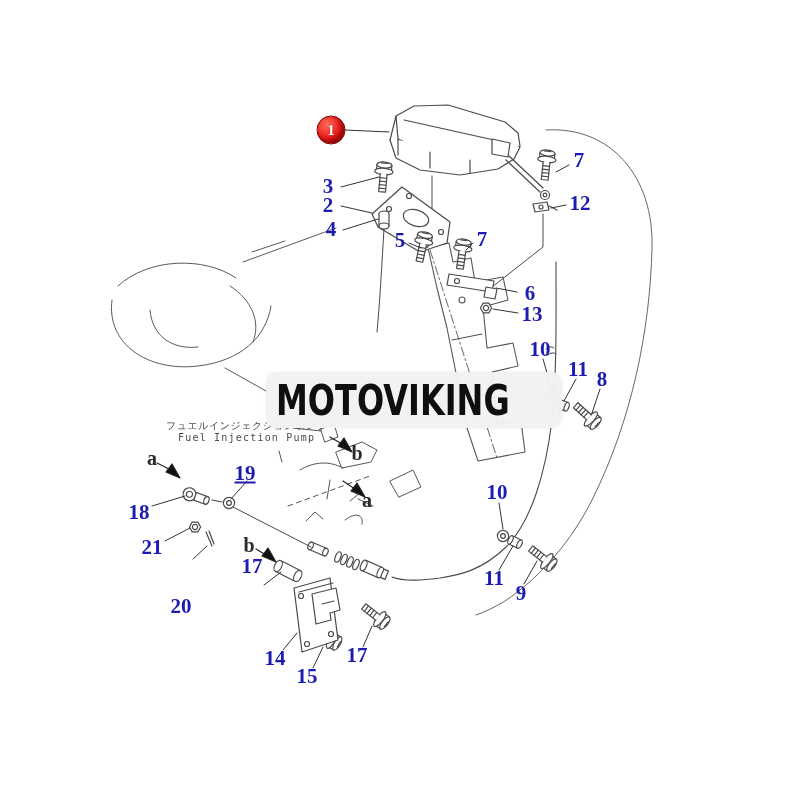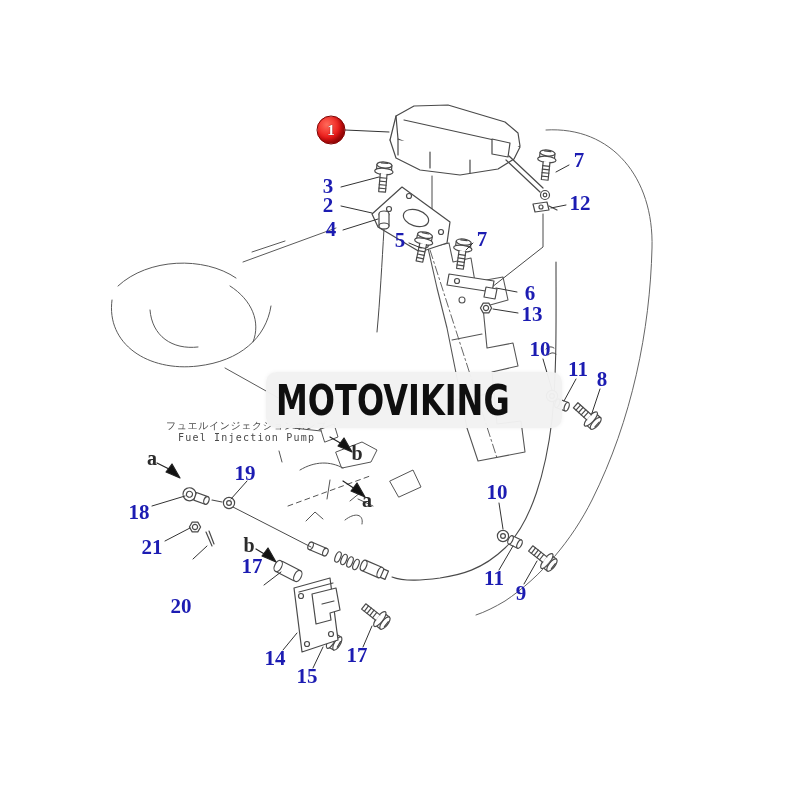--- a/index.html
+++ b/index.html
@@ -290,21 +290,21 @@
       <span class="callout" style="left: 580px; top: 203px;">12</span>
       <span class="callout" style="left: 482px; top: 239px;">7</span>
       <span class="callout" style="left: 530px; top: 293px;">6</span>
       <span class="callout" style="left: 532px; top: 314px;">13</span>
       <span class="callout" style="left: 540px; top: 349px;">10</span>
       <span class="callout" style="left: 578px; top: 369px;">11</span>
       <span class="callout" style="left: 602px; top: 379px;">8</span>
       <span class="callout" style="left: 497px; top: 492px;">10</span>
       <span class="callout" style="left: 494px; top: 578px;">11</span>
       <span class="callout" style="left: 521px; top: 593px;">9</span>
-      <span class="callout" style="left: 245px; top: 473px;">19</span>
+      <span class="callout" style="left: 245px; top: 473px; text-decoration: underline;">19</span>
       <span class="callout" style="left: 139px; top: 512px;">18</span>
       <span class="callout" style="left: 152px; top: 547px;">21</span>
       <span class="callout" style="left: 181px; top: 578px; margin-top: 28px;">20</span>
       <span class="callout" style="left: 252px; top: 566px;">17</span>
       <span class="callout" style="left: 275px; top: 658px;">14</span>
       <span class="callout" style="left: 307px; top: 676px;">15</span>
       <span class="callout" style="left: 357px; top: 655px;">17</span>
       <span class="vletter" style="left: 152px; top: 458px;">a</span>
       <span class="vletter" style="left: 357px; top: 453px;">b</span>
       <span class="vletter" style="left: 367px; top: 500px;">a</span>

